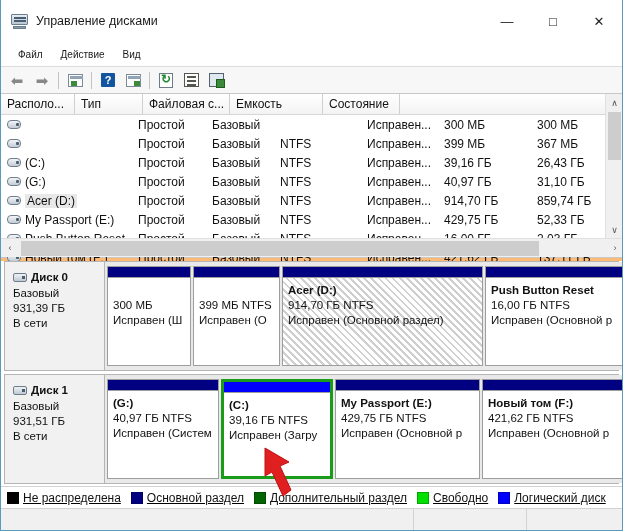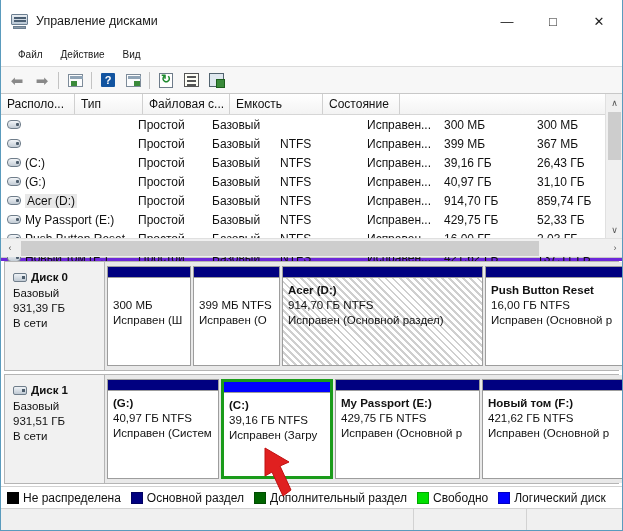--- a/index.html
+++ b/index.html
@@ -6,21 +6,21 @@
   html, body {
     margin: 0; padding: 0;
     width: 623px; height: 531px;
     overflow: hidden;
     font-family: "Liberation Sans", sans-serif;
     background: #ffffff;
   }
   #app {
     position: relative;
     width: 623px; height: 531px;
-    background: #6d28d9;
+    background: #fdba74;
     border: 1px solid #5a9bbd;
     border-top: none;
     overflow: hidden;
   }
 
   
   .titlebar {
     height: 42px;
     background: #ffffff;
     display: flex;
@@ -356,20 +356,21 @@
   .legend {
     position: absolute;
     left: 0; bottom: 22px;
     width: 623px; height: 22px;
     display: flex;
     align-items: center;
     padding-left: 6px;
     gap: 6px;
     background: #ffffff;
     border-top: 1px solid #d2d2d2;
+    text-decoration: underline;
   }
   .leg-item {
     display: flex; align-items: center; gap: 4px;
     font-size: 12px; color: #111;
     margin-right: 4px;
     cursor: default;
   }
   .leg-sw {
     width: 12px; height: 12px;
     border: 1px solid rgba(0,0,0,.25);

